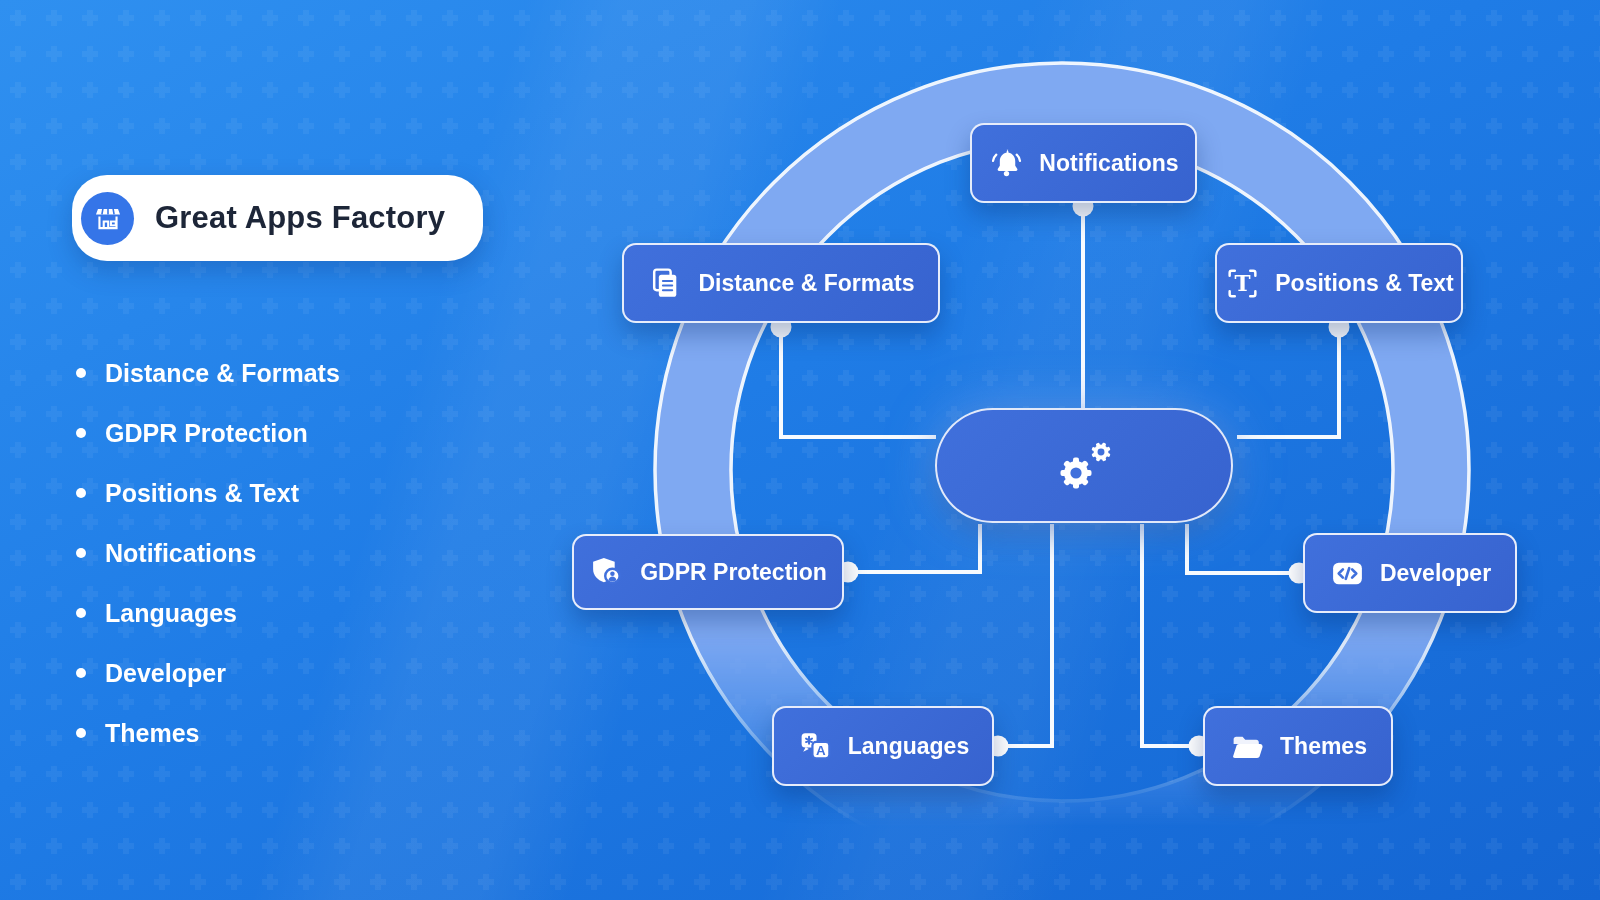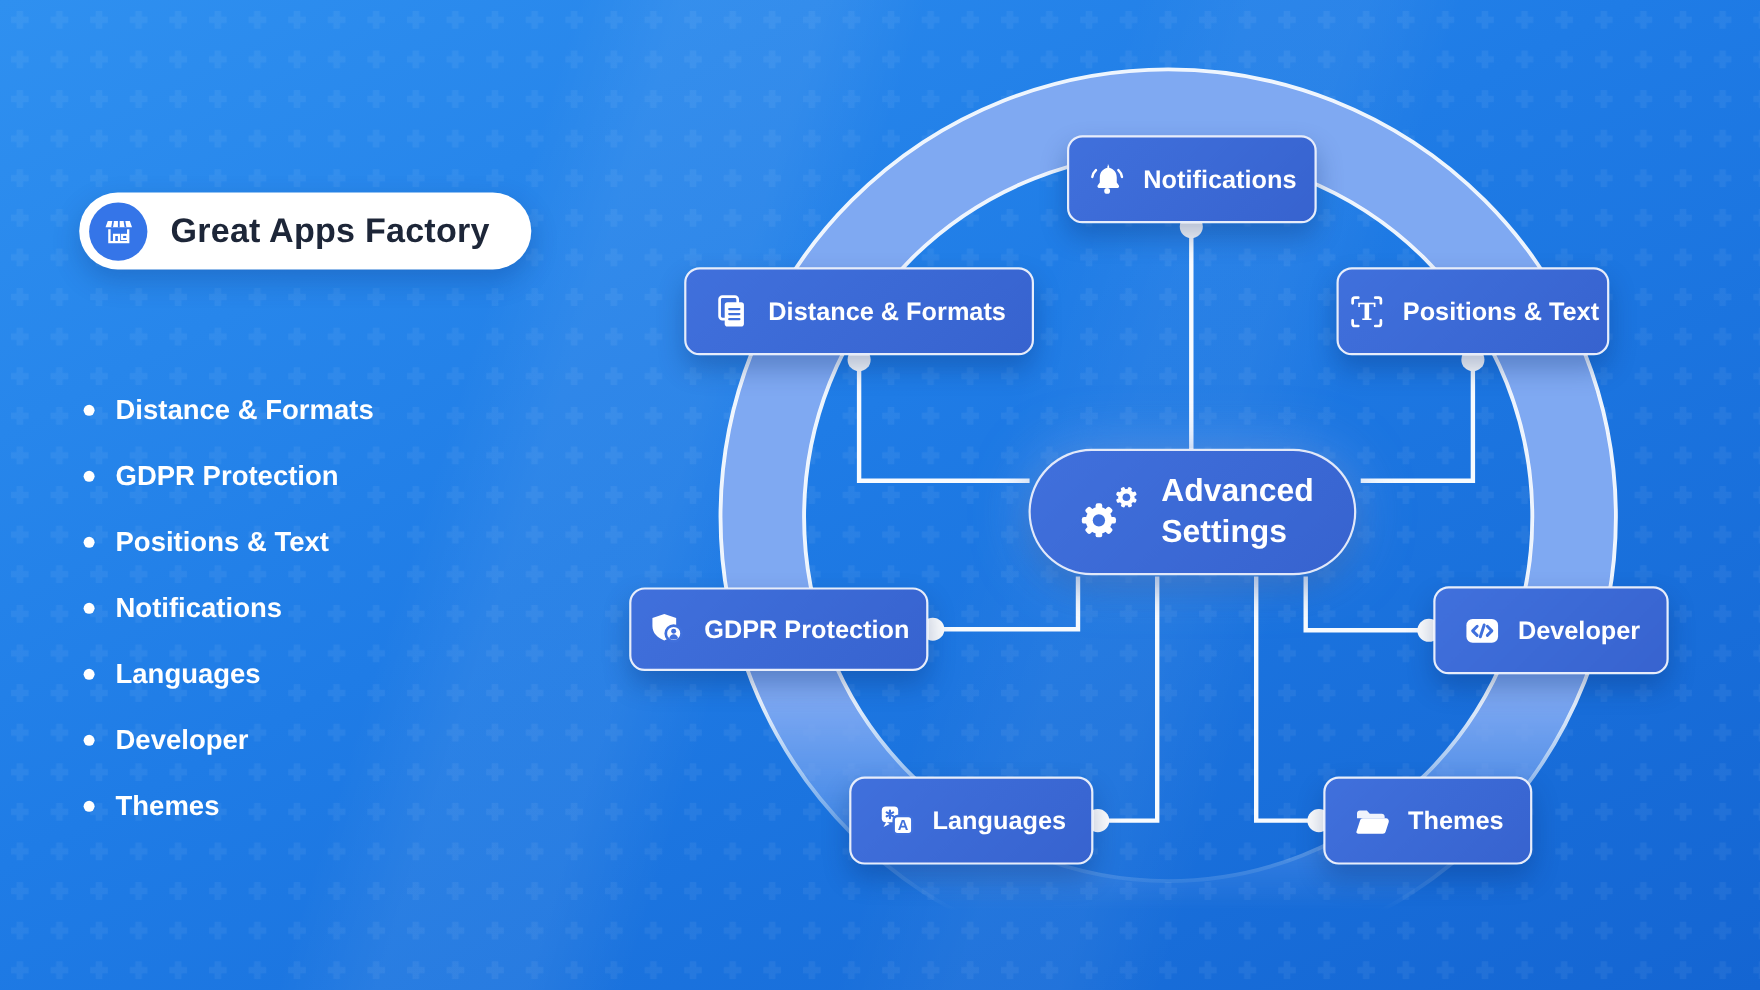--- a/index.html
+++ b/index.html
@@ -16,21 +16,21 @@
   .streaks{position:absolute;inset:0;pointer-events:none;background:
     linear-gradient(107deg,transparent 28%,rgba(255,255,255,.06) 33%,rgba(255,255,255,.06) 40%,transparent 45%),
     linear-gradient(107deg,transparent 55%,rgba(255,255,255,.045) 61%,rgba(255,255,255,.045) 66%,transparent 71%)}
   .diagram-svg{position:absolute;inset:0;z-index:1}
   .ring-band{stroke:var(--ring)}
   .ring-edge{stroke:rgba(255,255,255,.92)}
   .conn{stroke:var(--line);stroke-width:4;fill:none;opacity:.97}
   .dot{fill:#fff}
 
   
-  .badge{position:absolute;left:72px;top:175px;height:70px;display:inline-flex;align-items:center;
+  .badge{position:absolute;left:72px;top:175px;height:86px;display:inline-flex;align-items:center;
     background:#fff;border-radius:35px;padding:0 38px 0 9px;z-index:3;
     box-shadow:0 10px 24px rgba(10,45,110,.25)}
   .logo-circle{width:53px;height:53px;border-radius:50%;background:var(--logo-circle);
     display:flex;align-items:center;justify-content:center;flex:0 0 auto}
   .badge-label{margin-left:21px;font-size:31px;font-weight:800;color:var(--badge-text);letter-spacing:.2px;white-space:nowrap}
 
   
   .heading{position:absolute;left:72px;top:281px;z-index:3;color:#fff;font-size:39px;font-weight:800;letter-spacing:1px;white-space:nowrap}
   .feature-list{position:absolute;left:76px;top:355px;z-index:3;list-style:none}
   .feature-list li{display:flex;align-items:center;height:36px;margin-bottom:24px}
@@ -256,19 +256,15 @@
         <g class="wht">
           <rect x="-3" y="-15.5" width="6" height="31" rx="2" transform="rotate(22)"></rect>
           <rect x="-3" y="-15.5" width="6" height="31" rx="2" transform="rotate(67)"></rect>
           <rect x="-3" y="-15.5" width="6" height="31" rx="2" transform="rotate(112)"></rect>
           <rect x="-3" y="-15.5" width="6" height="31" rx="2" transform="rotate(157)"></rect>
         </g>
         <circle class="wht" r="12"></circle>
         <circle class="blu" r="5.6"></circle>
       </g>
     </svg>
-    <div class="center-label">
-      <div>Advanced</div>
-      <div>Settings</div>
-    </div>
   </div>
 
 </div>
 
 </body></html>

